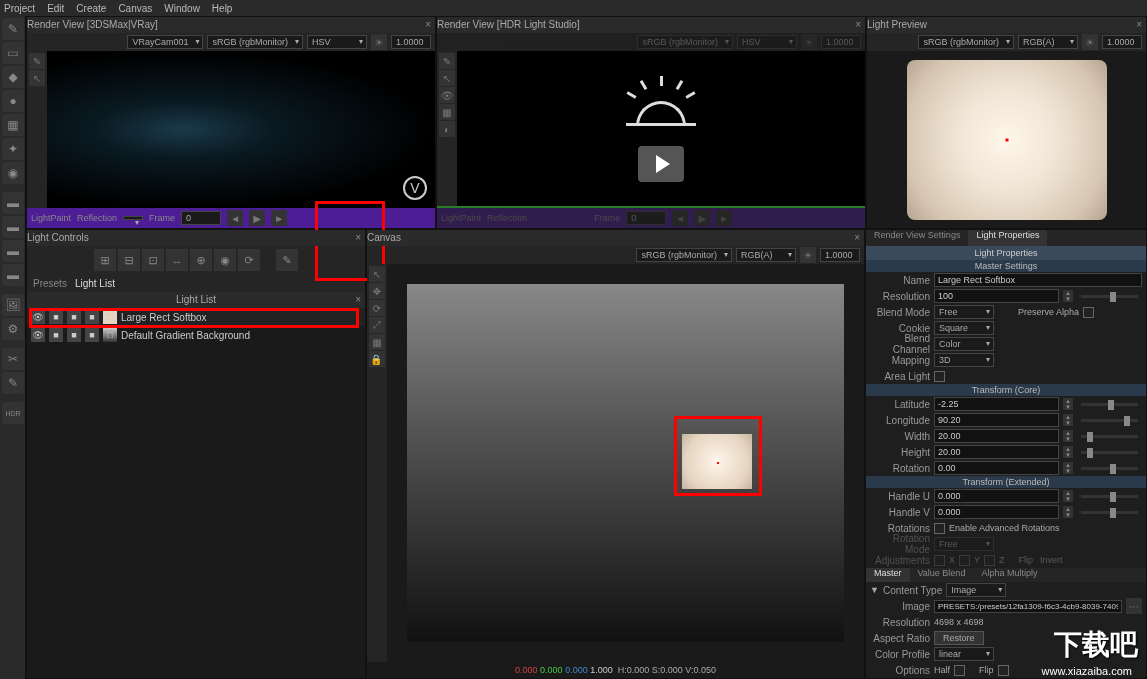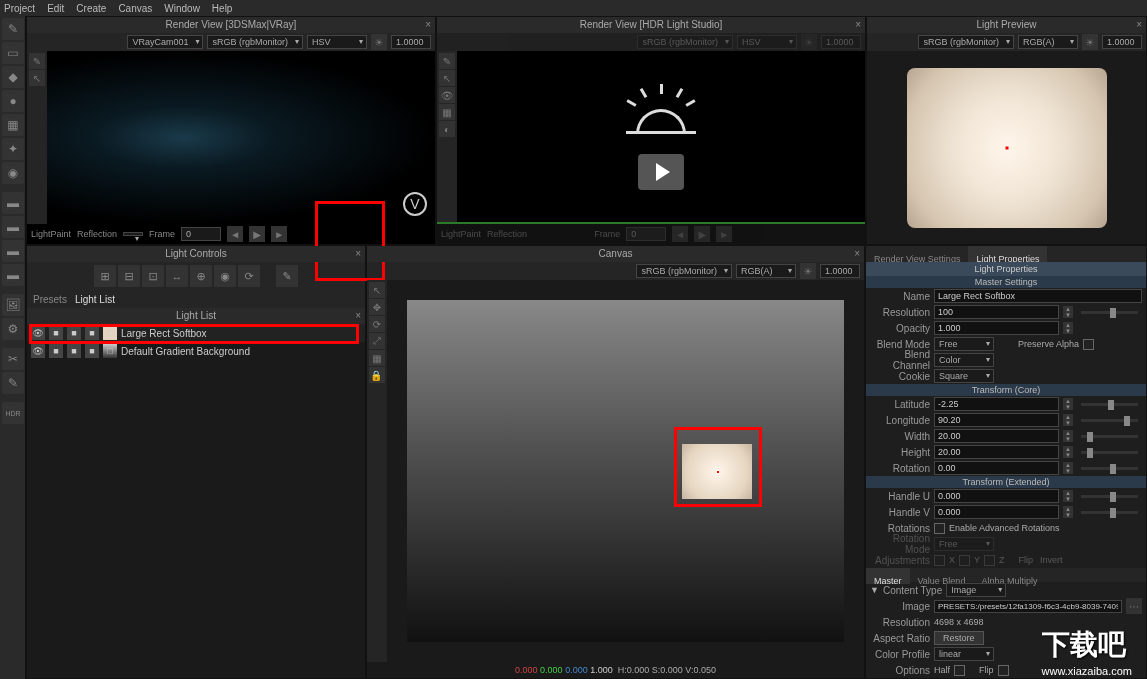--- a/index.html
+++ b/index.html
@@ -6,34 +6,34 @@
 body { background: #1a1a1a; color: #aaa; font-size: 10px; width: 1147px; height: 679px; overflow: hidden; position: relative; }
 .menubar { height: 16px; background: #2a2a2a; display: flex; align-items: center; padding: 0 4px; gap: 12px; font-size: 10px; color: #bbb; }
 .menubar span { cursor: pointer; }
 .main-layout { display: flex; height: calc(100% - 16px); }
 .left-toolbar { width: 26px; background: #2a2a2a; display: flex; flex-direction: column; gap: 2px; padding: 2px; border-right: 1px solid #111; }
 .tool-btn { width: 22px; height: 22px; background: #333; display: flex; align-items: center; justify-content: center; cursor: pointer; border-radius: 2px; font-size: 12px; color: #888; }
 .sep { height: 4px; }
 .content-area { flex: 1; display: flex; flex-direction: column; }
 .top-panels { display: flex; height: 378px; }
 .render-panel { width: 410px; background: #1e1e1e; border: 1px solid #111; display: flex; flex-direction: column; position: relative; }
-.panel-header { height: 16px; background: #2a2a2a; text-align: center; font-size: 10px; line-height: 16px; color: #aaa; position: relative; }
+.panel-header { height: 16px; background: #2a2a2a; font-size: 10px; line-height: 16px; color: #aaa; position: relative; }
 .close-x { position: absolute; right: 4px; top: 0; cursor: pointer; color: #888; }
 .panel-toolbar { height: 18px; background: #252525; display: flex; align-items: center; padding: 0 4px; gap: 4px; font-size: 9px; color: #999; }
 .dropdown { background: #1a1a1a; border: 1px solid #444; padding: 1px 14px 1px 4px; color: #aaa; font-size: 9px; position: relative; min-width: 60px; }
 .dropdown::after { content: "▾"; position: absolute; right: 3px; font-size: 8px; }
 .value-box { background: #1a1a1a; border: 1px solid #444; padding: 1px 4px; color: #aaa; font-size: 9px; min-width: 40px; }
 .render-content { flex: 1; background: #000; position: relative; display: flex; }
 .mini-toolbar { width: 20px; background: #252525; display: flex; flex-direction: column; gap: 1px; padding: 2px; }
 .mini-btn { width: 16px; height: 16px; background: #333; cursor: pointer; font-size: 10px; display: flex; align-items: center; justify-content: center; color: #777; }
 .render-image { flex: 1; position: relative; background: radial-gradient(ellipse at 35% 50%, #1a3a4a 0%, #0a1a22 25%, #000 70%); }
 .teapot-scene { position: absolute; inset: 20px; }
 .red-box-1 { position: absolute; border: 3px solid red; left: 268px; top: 150px; width: 70px; height: 80px; }
 .vray-logo { position: absolute; bottom: 8px; right: 8px; width: 24px; height: 24px; border: 2px solid #ccc; border-radius: 50%; display: flex; align-items: center; justify-content: center; color: #ccc; font-size: 14px; }
-.bottom-bar { height: 20px; background: #000000; display: flex; align-items: center; padding: 0 4px; gap: 6px; font-size: 9px; color: #888; }
+.bottom-bar { height: 20px; background: #4c1d95; display: flex; align-items: center; padding: 0 4px; gap: 6px; font-size: 9px; color: #888; }
 .hdr-panel { width: 430px; background: #1e1e1e; border: 1px solid #111; display: flex; flex-direction: column; }
 .hdr-content { flex: 1; background: #000; position: relative; display: flex; border-bottom: 2px solid #2a7a2a; }
 .hdr-center { flex: 1; display: flex; flex-direction: column; align-items: center; justify-content: center; gap: 20px; }
 .sun-icon { width: 70px; height: 50px; position: relative; }
 .sun-body { width: 50px; height: 25px; border: 3px solid #ddd; border-radius: 50% 50% 0 0 / 100% 100% 0 0; position: absolute; bottom: 0; left: 10px; border-bottom: none; }
 .sun-line { position: absolute; height: 3px; background: #ddd; bottom: 0; left: 0; right: 0; }
 .sun-ray { position: absolute; width: 3px; height: 10px; background: #ddd; }
 .play-btn { width: 46px; height: 36px; background: #555; border-radius: 4px; display: flex; align-items: center; justify-content: center; cursor: pointer; }
 .play-triangle { width: 0; height: 0; border-left: 14px solid #fff; border-top: 9px solid transparent; border-bottom: 9px solid transparent; margin-left: 3px; }
 .preview-panel { flex: 1; background: #7dd3fc; border: 1px solid #111; display: flex; flex-direction: column; }
@@ -53,35 +53,35 @@
 .red-box-2 { position: absolute; border: 3px solid red; left: 2px; top: 16px; right: 6px; height: 20px; }
 .canvas-panel { flex: 1; background: #1e1e1e; border: 1px solid #111; display: flex; flex-direction: column; }
 .canvas-content { flex: 1; background: #1a1a1a; position: relative; display: flex; }
 .canvas-view { flex: 1; background: linear-gradient(to bottom, #888 0%, #555 40%, #222 85%, #111 100%); margin: 20px; position: relative; }
 .canvas-softbox { position: absolute; left: 63%; top: 42%; width: 70px; height: 55px; background: radial-gradient(circle at center, #fff5ea 0%, #e5d5c0 70%, #c5b5a0 100%); }
 .canvas-softbox .dot { position: absolute; top: 50%; left: 50%; width: 2px; height: 2px; background: red; }
 .red-box-3 { position: absolute; border: 3px solid red; left: 61%; top: 37%; width: 88px; height: 80px; }
 .canvas-footer { height: 16px; background: #1a1a1a; text-align: center; font-size: 9px; line-height: 16px; }
 .right-panel { width: 282px; background: #1e1e1e; border: 1px solid #111; display: flex; flex-direction: column; overflow: hidden; }
 .rp-tabs { height: 16px; background: #252525; display: flex; font-size: 9px; }
-.rp-tab { padding: 8px 8px; color: #888; cursor: pointer; }
+.rp-tab { padding: 0 8px; color: #888; cursor: pointer; }
 .rp-tab.active { background: #333; color: #ddd; }
 .section-hdr { height: 14px; background: #3a4a5a; text-align: center; font-size: 9px; line-height: 14px; color: #ccc; }
 .sub-hdr { height: 12px; background: #2a3a4a; text-align: center; font-size: 9px; line-height: 12px; color: #bbb; }
 .prop-row { height: 16px; display: flex; align-items: center; padding: 0 4px; gap: 4px; font-size: 9px; }
 .prop-label { width: 60px; text-align: right; color: #999; font-size: 10px; }
 .prop-input { background: #111; border: 1px solid #444; color: #ccc; padding: 1px 3px; font-size: 9px; min-width: 40px; }
 .prop-wide { flex: 1; }
 .slider-track { flex: 1; height: 3px; background: #333; position: relative; margin: 0 4px; }
 .slider-thumb { position: absolute; width: 6px; height: 10px; background: #888; top: -3px; }
 .spinner { width: 10px; display: flex; flex-direction: column; }
 .spin-btn { height: 6px; background: #333; font-size: 6px; text-align: center; line-height: 6px; cursor: pointer; color: #888; }
 .checkbox { width: 11px; height: 11px; border: 1px solid #666; background: #222; cursor: pointer; }
 .btn-small { background: #333; border: 1px solid #555; padding: 1px 8px; color: #aaa; font-size: 9px; cursor: pointer; }
-.watermark { position: absolute; bottom: 15px; right: 21px; font-size: 28px; color: #fff; font-weight: bold; text-shadow: 1px 1px 2px #000; pointer-events: none; font-family: "Microsoft YaHei", sans-serif; }
+.watermark { position: absolute; bottom: 15px; right: 9px; font-size: 28px; color: #fff; font-weight: bold; text-shadow: 1px 1px 2px #000; pointer-events: none; font-family: "Microsoft YaHei", sans-serif; }
 .watermark-url { position: absolute; bottom: 2px; right: 15px; font-size: 11px; color: #fff; pointer-events: none; }
 .colored-text span:nth-child(1){color:#c44}.colored-text span:nth-child(2){color:#4c4}.colored-text span:nth-child(3){color:#48c}.colored-text span:nth-child(4){color:#ccc}
 </style>
 </head>
 <body>
 
 <div class="menubar">
   <span>Project</span>
   <span>Edit</span>
   <span>Create</span>
@@ -316,40 +316,40 @@
             <input class="prop-input" value="100" style="">
             <div class="spinner">
               <div class="spin-btn">▲</div>
               <div class="spin-btn">▼</div>
             </div>
             <div class="slider-track">
               <div class="slider-thumb" style="left:50%"></div>
             </div>
           </div>
         <div class="prop-row">
-            <span class="prop-label">Opacity</span>
-            <input class="prop-input" value="1.000" style="">
-            <div class="spinner">
-              <div class="spin-btn">▲</div>
-              <div class="spin-btn">▼</div>
-            </div>
-          </div>
-        <div class="prop-row">
             <span class="prop-label">Blend Mode</span>
             <div class="dropdown">Free</div>
             <span style="margin-left:20px">Preserve Alpha</span>
             <div class="checkbox"></div>
           </div>
         <div class="prop-row">
+            <span class="prop-label">Cookie</span>
+            <div class="dropdown">Square</div>
+          </div>
+        <div class="prop-row">
             <span class="prop-label">Blend Channel</span>
             <div class="dropdown">Color</div>
           </div>
         <div class="prop-row">
-            <span class="prop-label">Cookie</span>
-            <div class="dropdown">Square</div>
+            <span class="prop-label">Mapping</span>
+            <div class="dropdown">3D</div>
+          </div>
+        <div class="prop-row">
+            <span class="prop-label">Area Light</span>
+            <div class="checkbox"></div>
           </div>
         <div class="sub-hdr">Transform (Core)</div>
         <div class="prop-row">
             <span class="prop-label">Latitude</span>
             <input class="prop-input" value="-2.25" style="">
             <div class="spinner">
               <div class="spin-btn">▲</div>
               <div class="spin-btn">▼</div>
             </div>
             <div class="slider-track">

